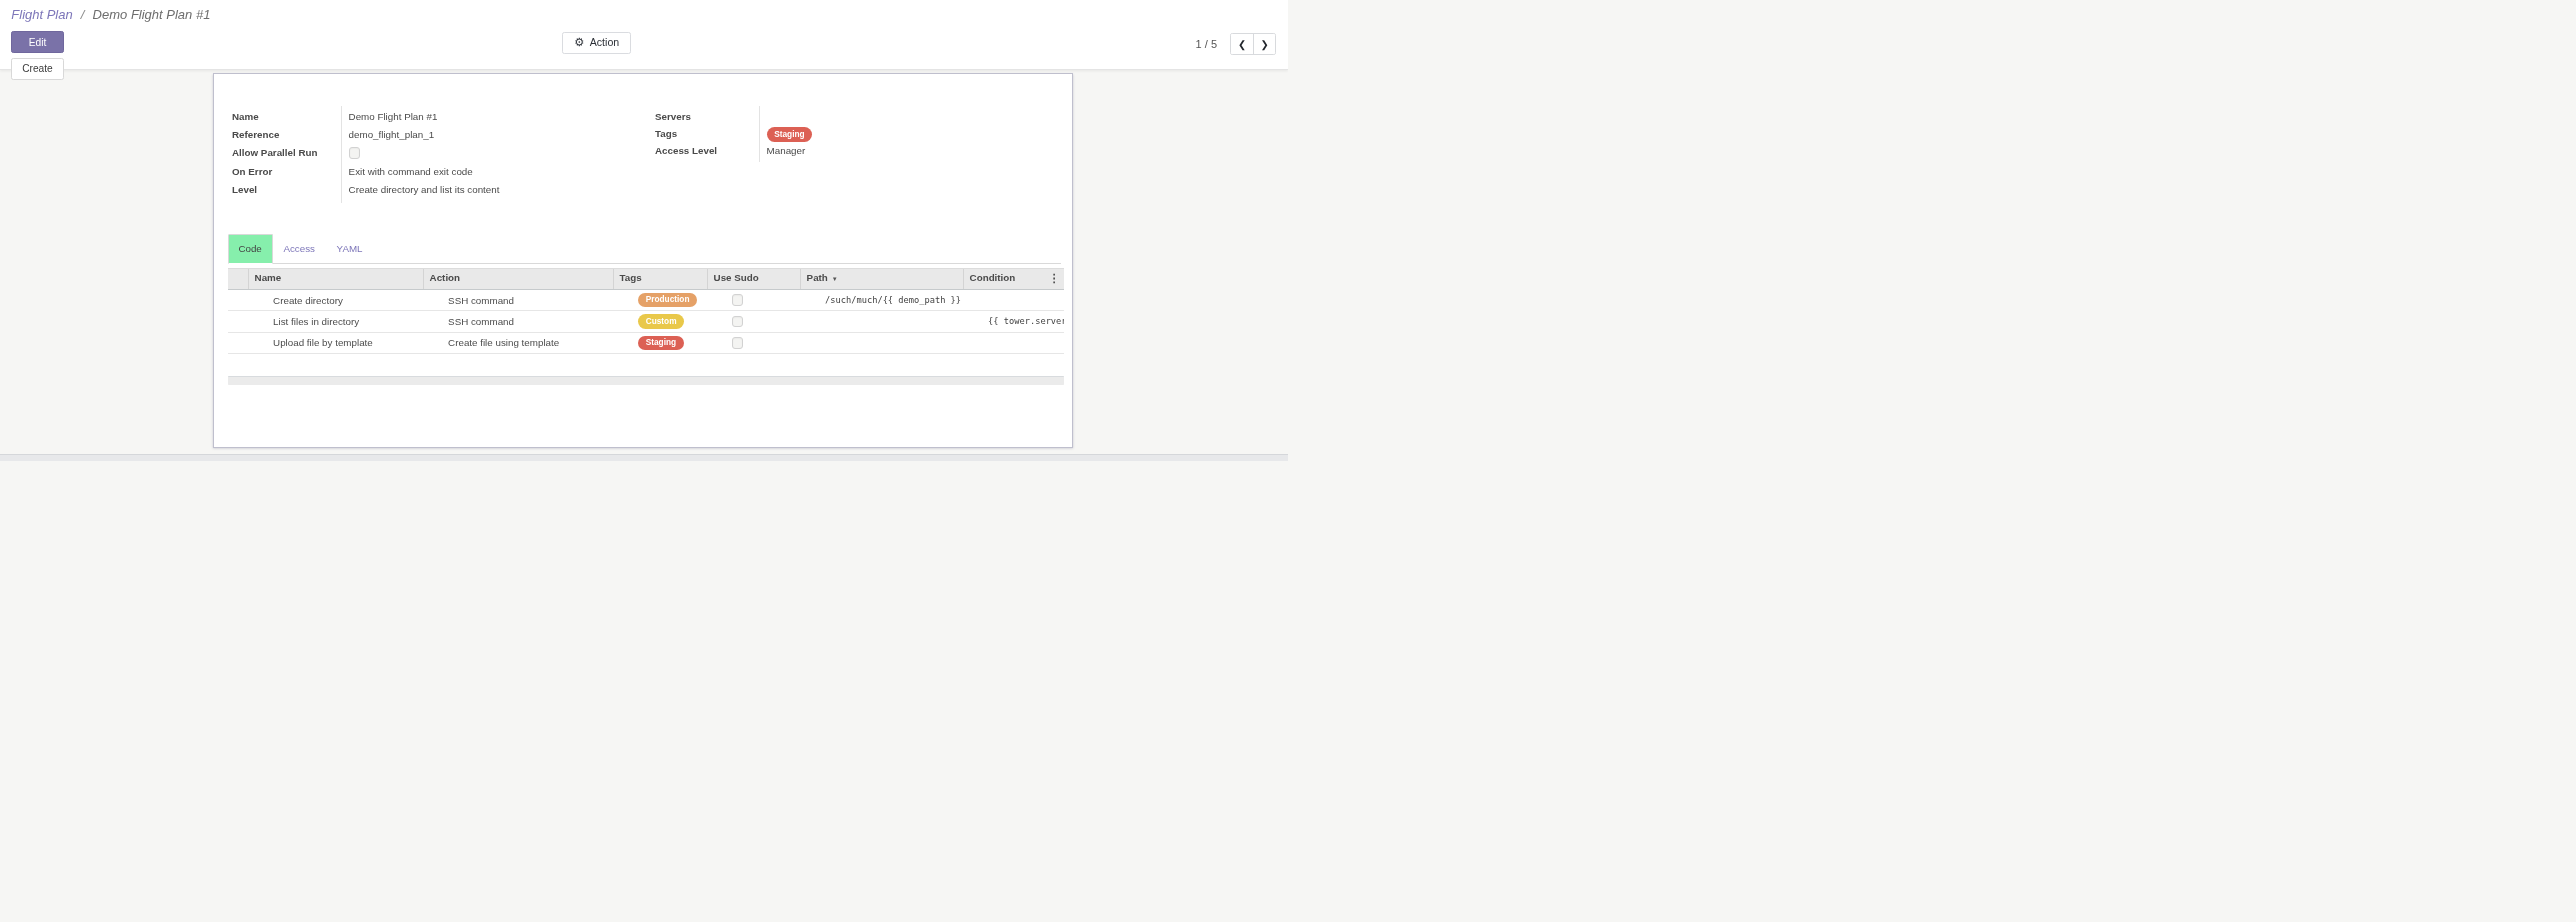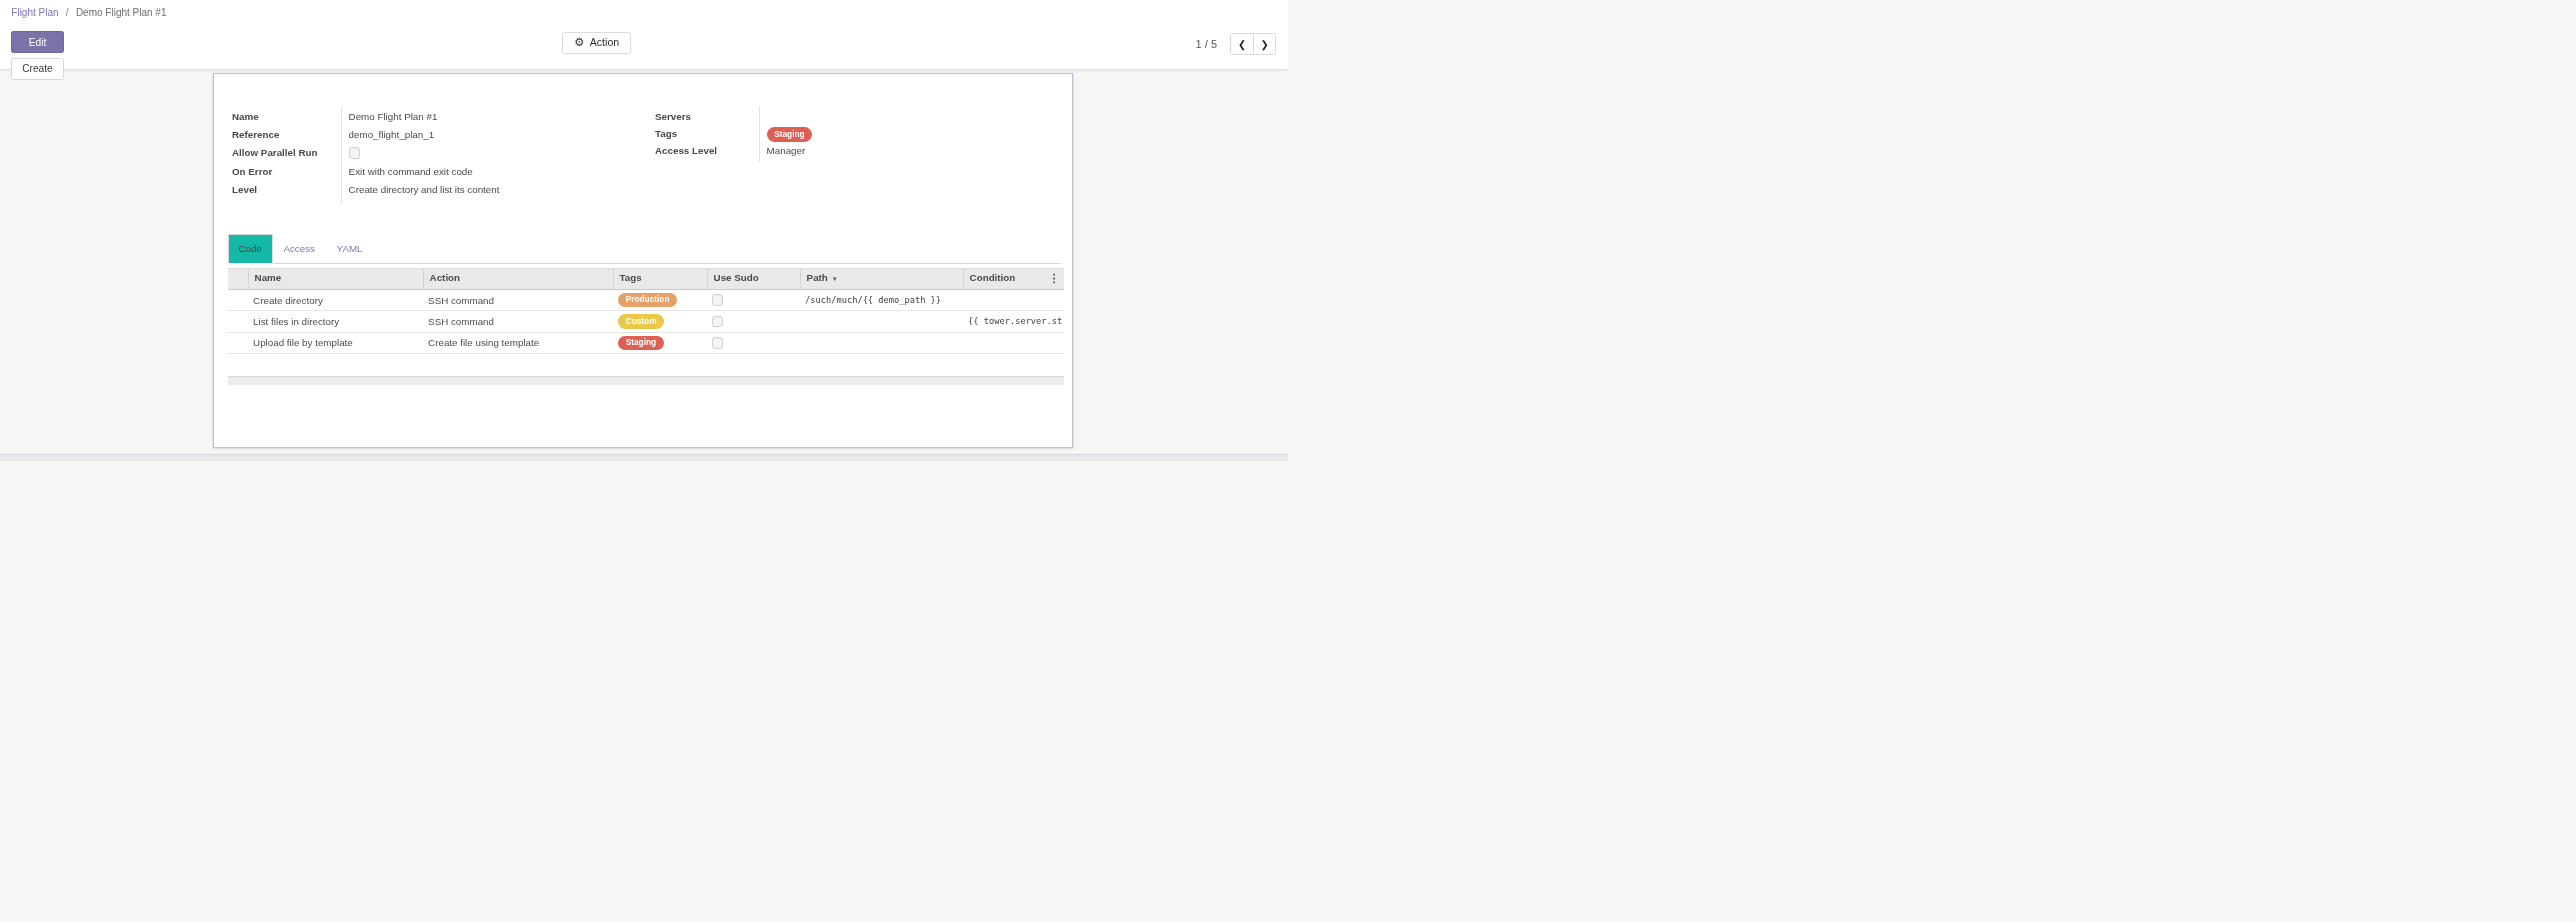--- a/index.html
+++ b/index.html
@@ -12,21 +12,21 @@
     color: #4c4c4c;
   }
   
   .control-panel {
     position: absolute; top:0; left:0; right:0; height:70px;
     background:#fff;
     border-bottom:0.8px solid #e4e4e4;
     box-shadow:0 1.5px 2.3px rgba(0,0,0,.05);
     z-index: 2;
   }
-  .breadcrumb { position:absolute; left:11.3px; top:6.8px; font-size:10px; white-space:nowrap; }
+  .breadcrumb { position:absolute; left:11.3px; top:6.8px; font-size:13px; white-space:nowrap;font-style:italic; }
   .breadcrumb a { color:#7d76b9; text-decoration:none; cursor:pointer; }
   .breadcrumb .sep { color:#8a8a8a; margin:0 4.5px; }
   .breadcrumb .current { color:#6d6d6d; }
   .cp-buttons { position:absolute; left:10.6px; top:31px; display:flex; gap:4.5px;flex-direction:column; }
   .btn {
     font-family: "Liberation Sans", sans-serif;
     font-size:10.2px; border-radius:2.3px; cursor:pointer;
     border:0.8px solid transparent; background:#fff; color:#3c3c3c;
     padding:4.5px 10.6px; line-height:11.3px;
   }
@@ -86,41 +86,41 @@
     display:inline-block; color:#fff; font-size:8.3px; font-weight:bold;
     padding:2.3px 7.6px 3px; border-radius:8.3px; line-height:9px;
   }
   
   .tabs { display:flex; margin:30px 10.6px 0 13.6px; border-bottom:0.8px solid #d9d9d9; }
   .tab {
     font-size:9.8px; padding:8.3px 9.8px; color:#7d76b9; cursor:pointer;
     border:0.8px solid transparent; border-bottom:none; margin-bottom:-0.8px; line-height:11.3px;
   }
   .tab.active {
-    color:#444; background:#14b8a6; border-color:#d9d9d9;
+    color:#444; background:#86efac; border-color:#d9d9d9;
     border-radius:1.5px 1.5px 0 0; border-bottom:0.8px solid #fff;
   }
   
   .table { margin:3.8px 10.6px 0 13.6px; width:836px; font-size:9.8px; }
   .trow { display:grid; grid-template-columns:21px 175px 190px 94px 93px 163px 1fr; }
   .thead { background:#e9e9e9; border-top:0.8px solid #dcdcdc; border-bottom:0.8px solid #c6cacc; }
   .thead .cell {
     font-weight:bold; color:#4a4a4a; padding:4.5px 6px; line-height:9.8px;
     border-right:0.8px solid #d4d4d4; position:relative; white-space:nowrap; overflow:hidden; cursor:pointer;
   }
   .thead .cell:last-child { border-right:none; }
   .sort-caret { font-size:6px; color:#555; margin-left:3.8px; vertical-align:0.8px; }
   .kebab {
     position:absolute; right:3.8px; top:3px; font-size:11.3px; font-weight:bold; color:#4a4a4a;
     cursor:pointer; line-height:13px; letter-spacing:0;
   }
   .tbody .trow { border-bottom:0.8px solid #e6e6e6; background:#fff; cursor:pointer; }
   .tbody .cell {
     padding:0 4.5px; height:20.4px; display:flex; align-items:center;
-    white-space:nowrap; overflow:hidden; color:#4c4c4c;
+    white-space:nowrap; overflow:hidden; color:#4c4c4c;margin-left:20px;
   }
   .cell.mono { font-family:"DejaVu Sans Mono", monospace; font-size:8.7px; color:#3f3f3f; }
   .cell .checkbox { margin:0; }
   
   .hscroll {
     margin:22px 10.6px 0 13.6px; width:836px; height:9px;
     background:#ebebeb; border-top:1.5px solid #d8dbde; border-radius:0.8px; cursor:pointer;
   }
   
   .bottom-band {

